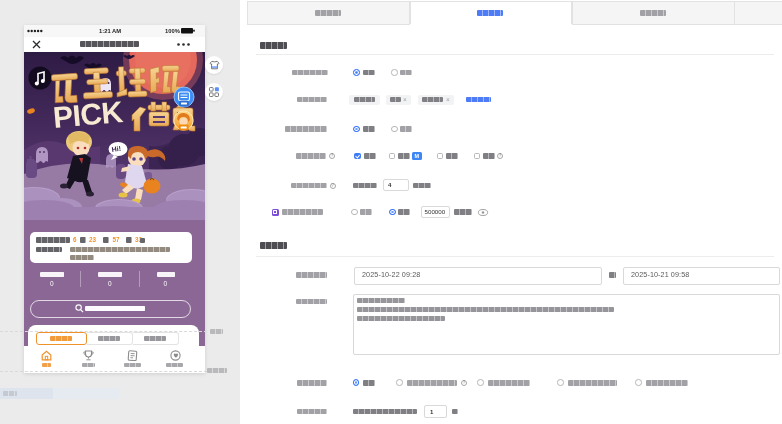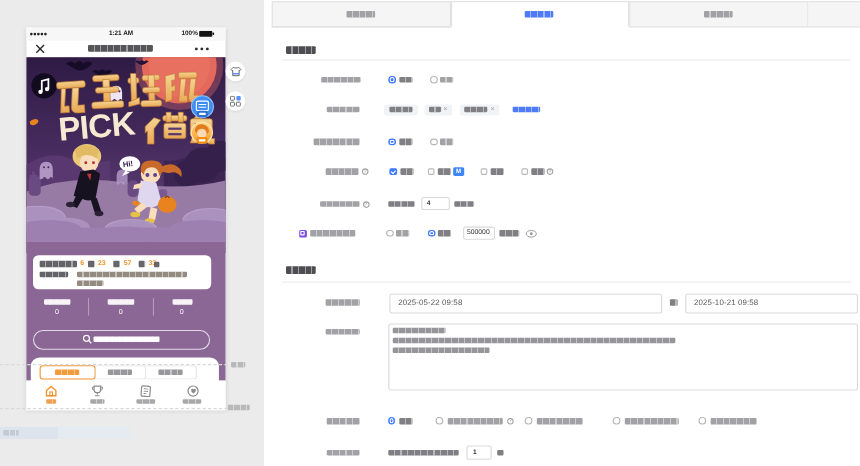--- a/index.html
+++ b/index.html
@@ -104,21 +104,21 @@
 <svg class="abs" style="left:477px;top:208px;" width="12" height="9" viewBox="0 0 12 9">
   <ellipse cx="6" cy="4.5" rx="4.6" ry="3" fill="none" stroke="#9a9a9a" stroke-width="0.9"></ellipse>
   <circle cx="6" cy="4.5" r="1.3" fill="#9a9a9a"></circle>
 </svg>
 
 <div class="t" style="left:259.5px;top:242px;width:27px;height:6.5px;background:#4e4e52;"></div>
 <div class="abs" style="left:256px;top:255.6px;width:518px;height:1px;background:#ececec;"></div>
 
 <div class="t g" style="left:296px;top:272.3px;width:30.5px;height:5.5px;"></div>
 <div class="inp" style="left:353.5px;top:266.5px;width:248px;height:18px;"></div>
-<div class="txt" style="left:362px;top:271.8px;font-size:7.2px;letter-spacing:0.1px;">2025-05-22 09:58</div>
+<div class="txt" style="left:362px;top:271.8px;font-size:7.2px;letter-spacing:0.1px;">2025-10-22 09:28</div>
 <div class="t d" style="left:609px;top:272.3px;width:7px;height:5.5px;"></div>
 <div class="inp" style="left:622.5px;top:266.5px;width:157.5px;height:18px;"></div>
 <div class="txt" style="left:631px;top:271.8px;font-size:7.2px;letter-spacing:0.1px;">2025-10-21 09:58</div>
 
 <div class="t g" style="left:296px;top:298.8px;width:30.5px;height:5.5px;"></div>
 <div class="inp" style="left:352.5px;top:293.5px;width:427.5px;height:61.5px;"></div>
 <div class="t" style="left:357px;top:297.5px;width:48px;height:5px;background:#95959a;"></div>
 <div class="t" style="left:357px;top:307px;width:257px;height:5px;background:#95959a;"></div>
 <div class="t" style="left:357px;top:315.5px;width:88px;height:5px;background:#95959a;"></div>
 

